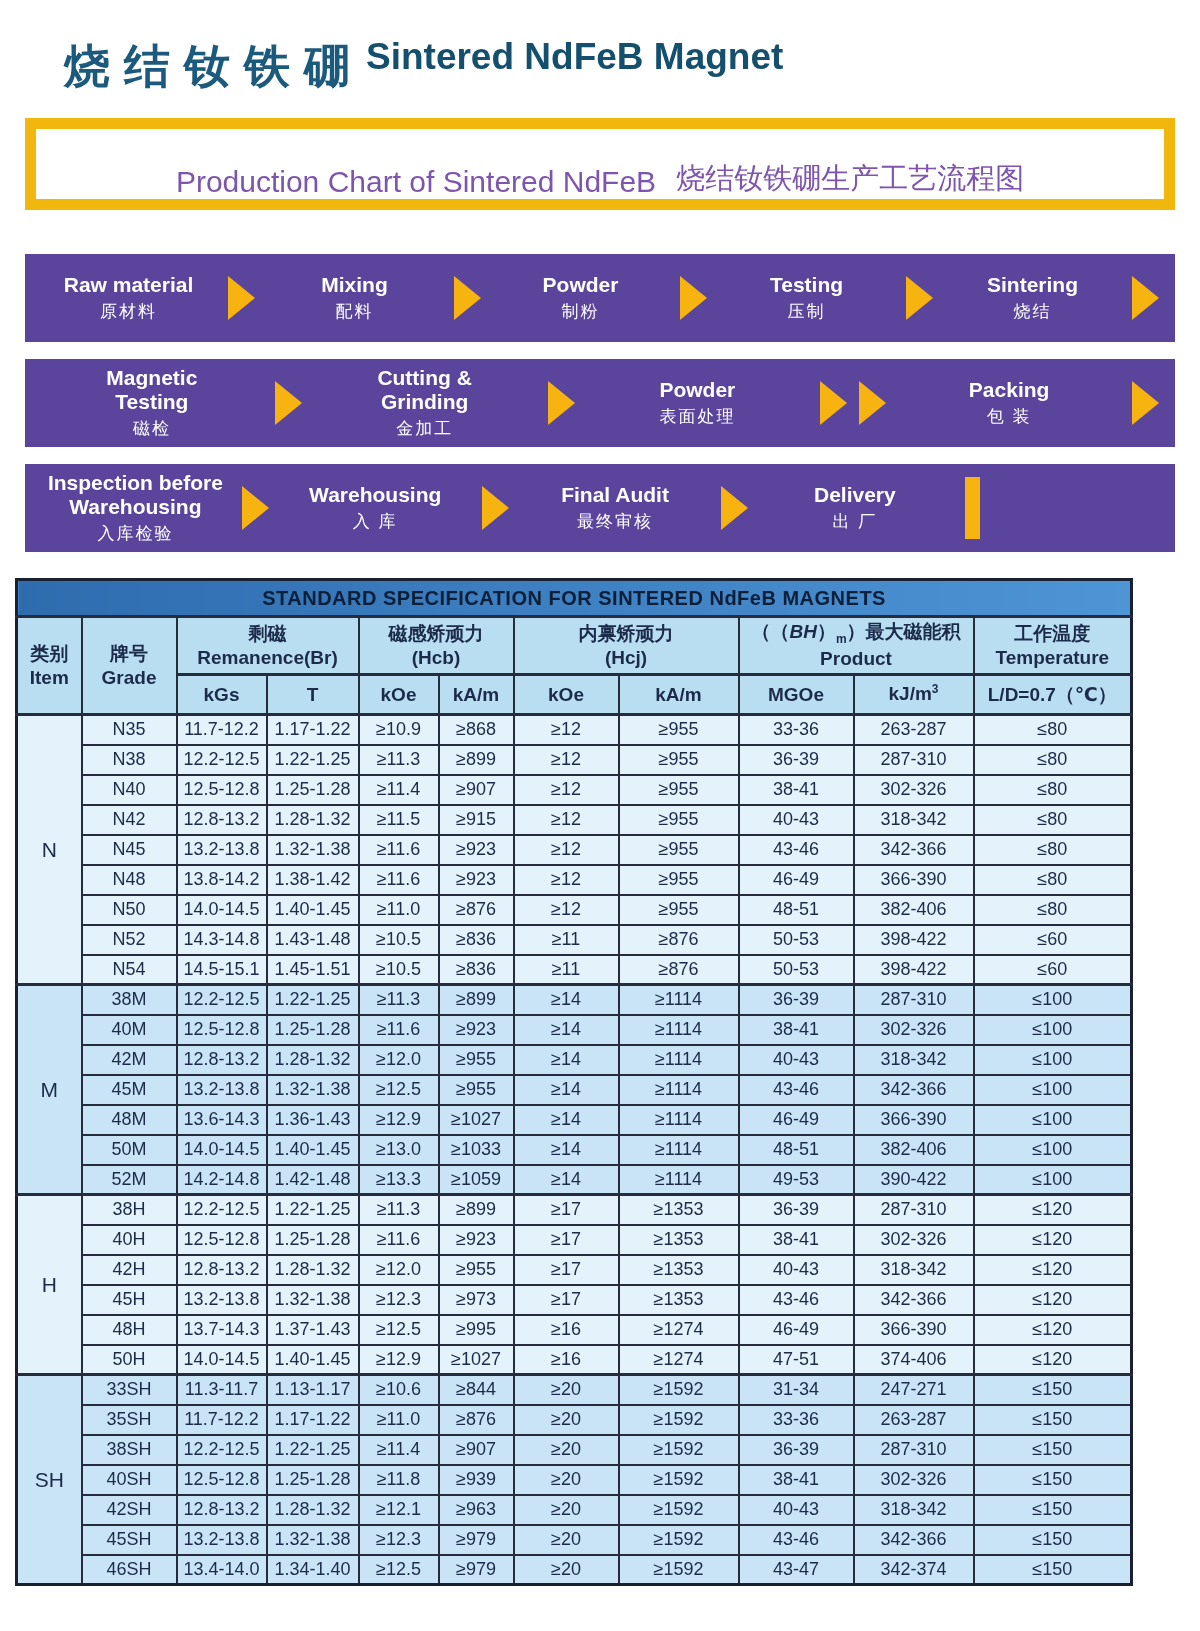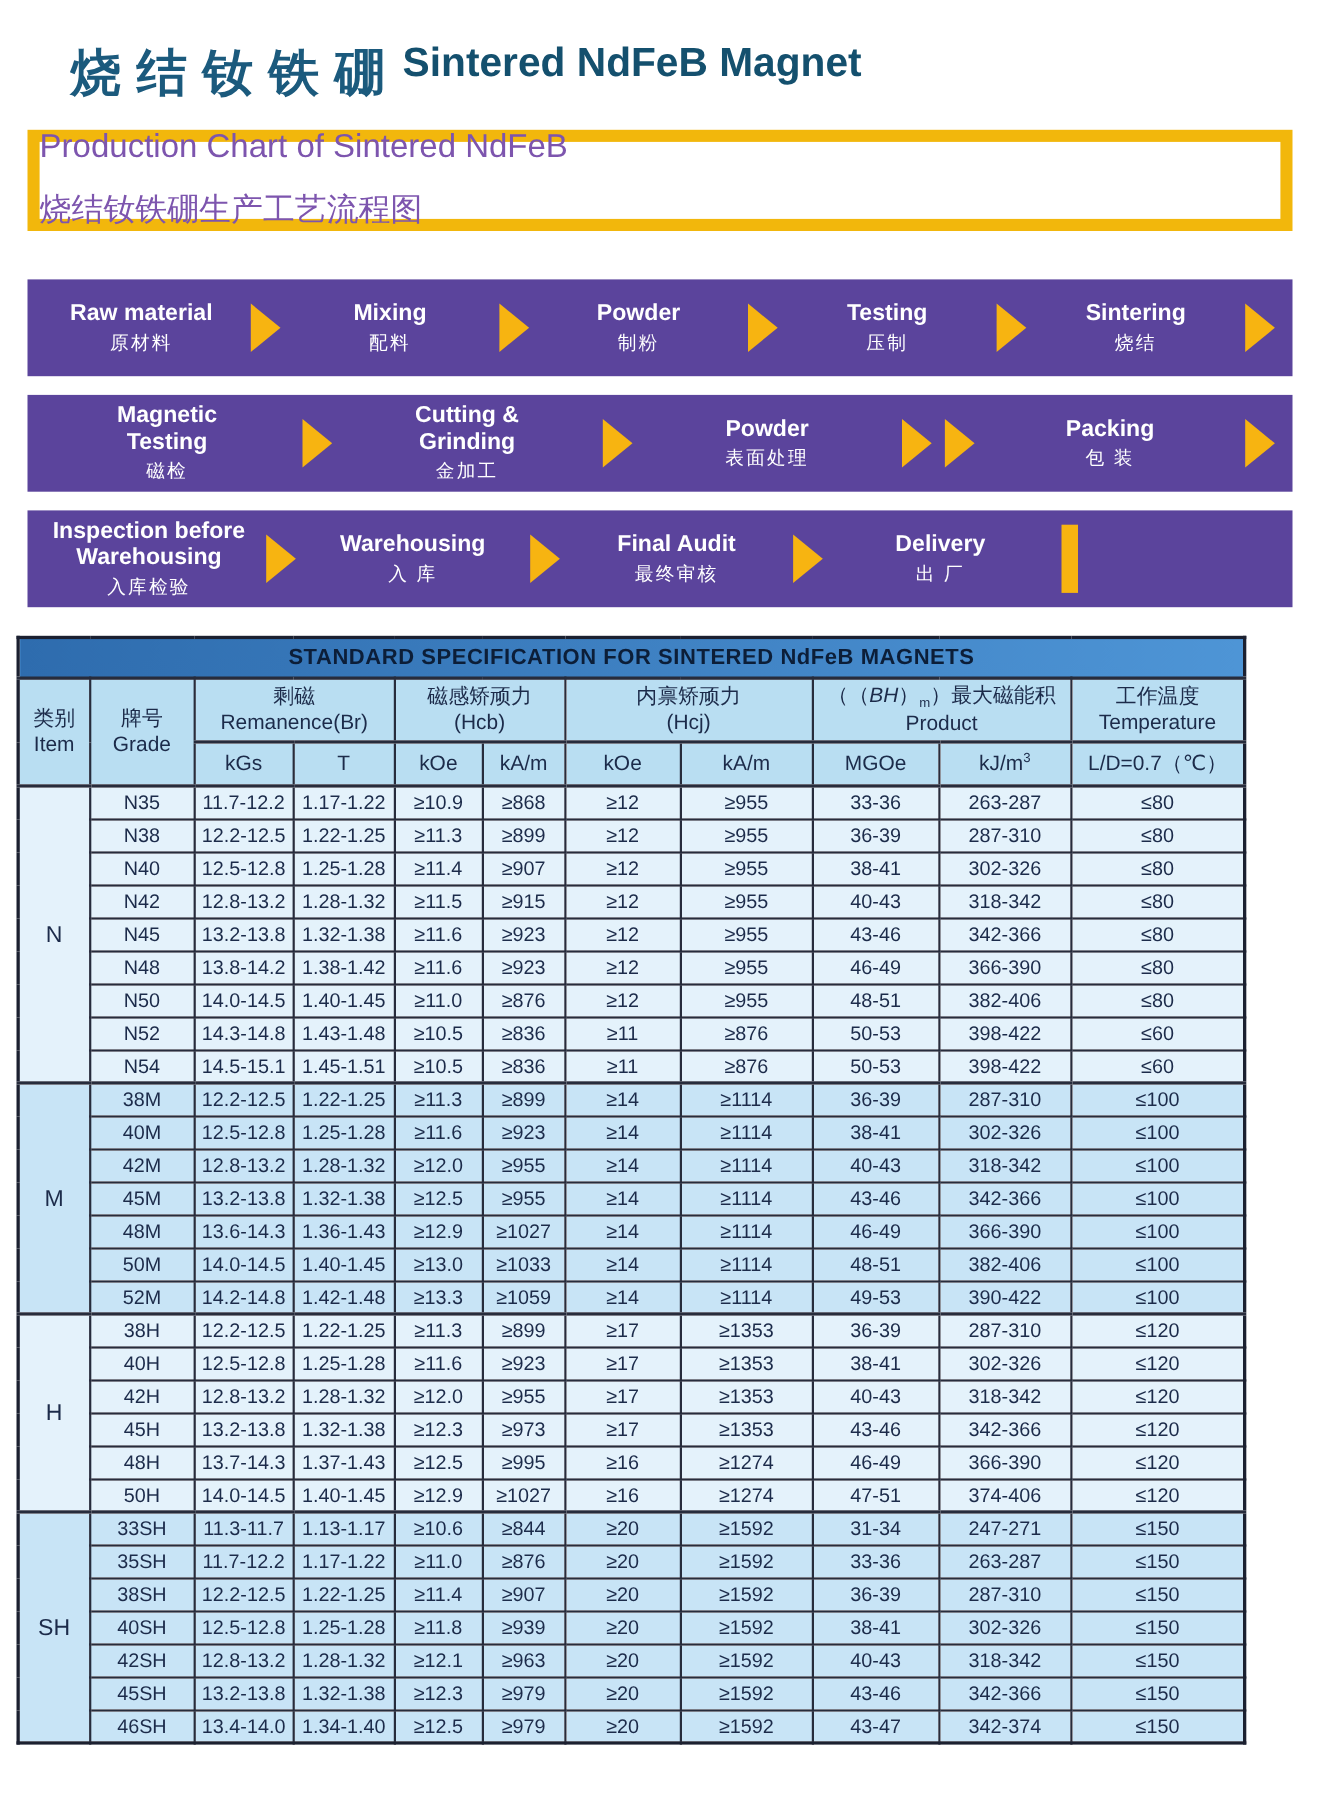--- a/index.html
+++ b/index.html
@@ -8,21 +8,21 @@
     font-family:"Liberation Sans","DejaVu Sans",sans-serif;
     overflow:hidden;
   }
   .doc-title { padding:36px 0 0 64px; display:flex; align-items:flex-start; }
   .title-zh { font-size:46px; font-weight:bold; letter-spacing:14px; color:#1b5a7d; }
   .title-en { font-size:37px; font-weight:bold; color:#14506e; margin-left:2px; }
 
   .banner {
     margin:20px 25px 0 25px; height:92px;
     border:11px solid #f2b70c; background:#ffffff;
-    display:flex; align-items:flex-start; justify-content:center; gap:20px;flex-direction:column;
+    display:flex; align-items:flex-end; justify-content:center; gap:20px;
   }
   .banner-en { font-size:30px; color:#7d55ae; }
   .banner-zh { font-size:29px; color:#7d55ae; }
 
   #flow { margin-top:44px;border-radius:21px; }
   .flow-band {
     margin:0 25px 17px 25px; height:88px; background:#5b449c;
     display:flex; align-items:center; padding:0 10px;
   }
   .step { flex:1 1 0; text-align:center; color:#ffffff; }
@@ -45,21 +45,21 @@
   }
   .spec th, .spec td {
     border:2px solid #272c3c; text-align:center; vertical-align:middle;
     color:#1c2b4a; padding:0; overflow:hidden;
   }
   .tbar th {
     background:linear-gradient(90deg,#2e6cae 0%,#4e95d6 100%);
     color:#0c1e38; font-size:20px; font-weight:bold; height:37px;
     letter-spacing:0.5px; border-bottom:3px solid #272c3c;
   }
-  .h1 th, .h2 th { background:#b9def2; font-weight:normal; font-size:19px; line-height:1.25; }
+  .h1 th, .h2 th { background:#b9def2; font-weight:bold; font-size:19px; line-height:1.25; }
   .h1 th { height:58px; }
   .h2 th { height:40px; border-top:3px solid #272c3c; }
   .h2 sup { font-size:12px; }
   .bh-line i { font-style:italic;text-align:center; }
   .bh-line sub { font-size:12px; }
   tbody td { font-size:18px; height:30px; }
   tbody tr.light td { background:#e4f2fb; }
   tbody tr.shade td { background:#c8e4f6; }
   tbody tr.gfirst td { border-top:3px solid #272c3c; }
   td.item-cell { font-size:21px; }

